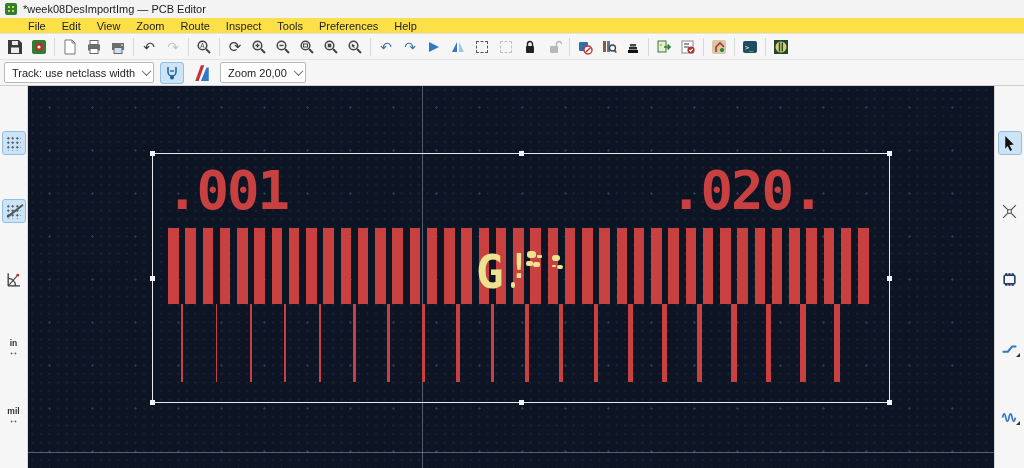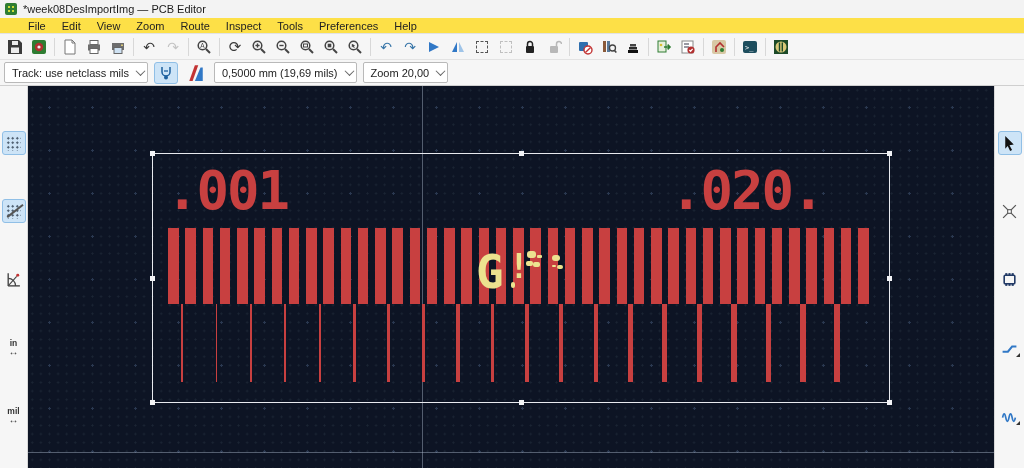--- a/index.html
+++ b/index.html
@@ -304,40 +304,36 @@
         <rect x="1" y="1" width="14" height="14" fill="#1c4a28"></rect>
         <circle cx="8" cy="8" r="5.5" fill="#d8c878"></circle>
         <rect x="5.8" y="3.5" width="1.4" height="9" fill="#1c4a28"></rect>
         <rect x="8.6" y="3.5" width="1.4" height="9" fill="#1c4a28"></rect>
       </svg>
     </button>
 </div>
 
 <div class="toolbar2">
   <div class="combo">
-    <span>Track: use netclass mils</span>
+    <span>Track: use netclass width</span>
     <span class="chev"></span>
   </div>
   <button class="tb active">
       <svg width="16" height="16" viewBox="0 0 16 16">
         <path d="M4 2v5a4 4 0 0 0 8 0V2" fill="none" stroke="#1c5f9e" stroke-width="1.5"></path>
         <line x1="6" y1="6" x2="10" y2="6" stroke="#1c5f9e" stroke-width="1.3"></line>
         <circle cx="8" cy="12.5" r="2" fill="#1c5f9e"></circle>
       </svg>
     </button>
   <button class="tb">
       <svg width="18" height="18" viewBox="0 0 16 16">
         <polygon points="2,15 7,1 10,1 5,15" fill="#c23333"></polygon>
         <polygon points="7,15 12,3 14,3 14,15" fill="#3178c6"></polygon>
       </svg>
     </button>
-  <div class="combo">
-    <span>0,5000 mm (19,69 mils)</span>
-    <span class="chev"></span>
-  </div>
   <div class="combo">
     <span>Zoom 20,00</span>
     <span class="chev"></span>
   </div>
 </div>
 
 <div class="main">
 
   <div class="vtoolbar left">
     <button class="vb active">

